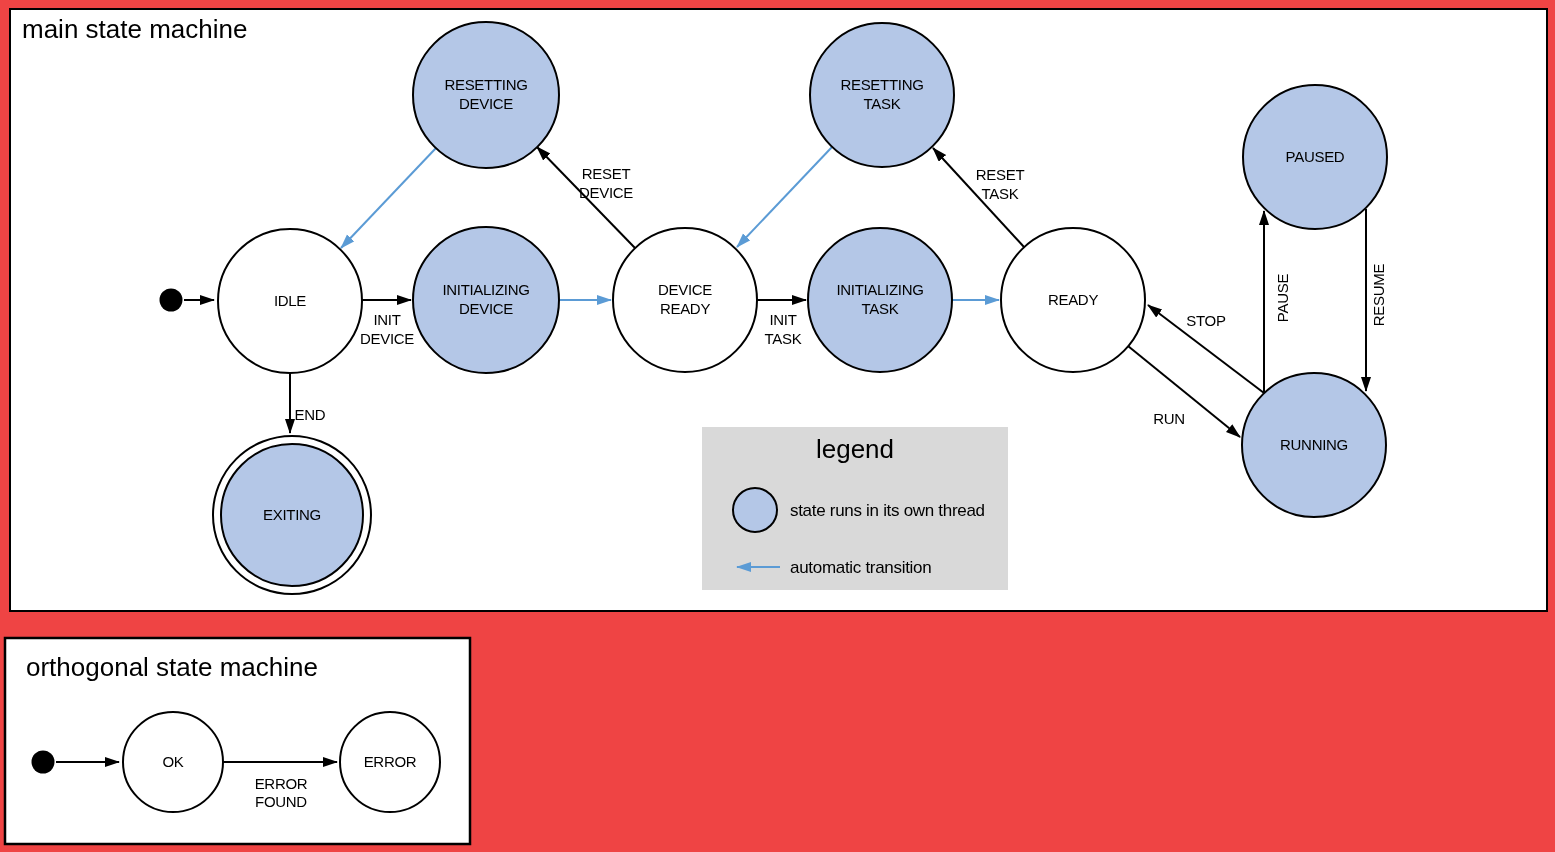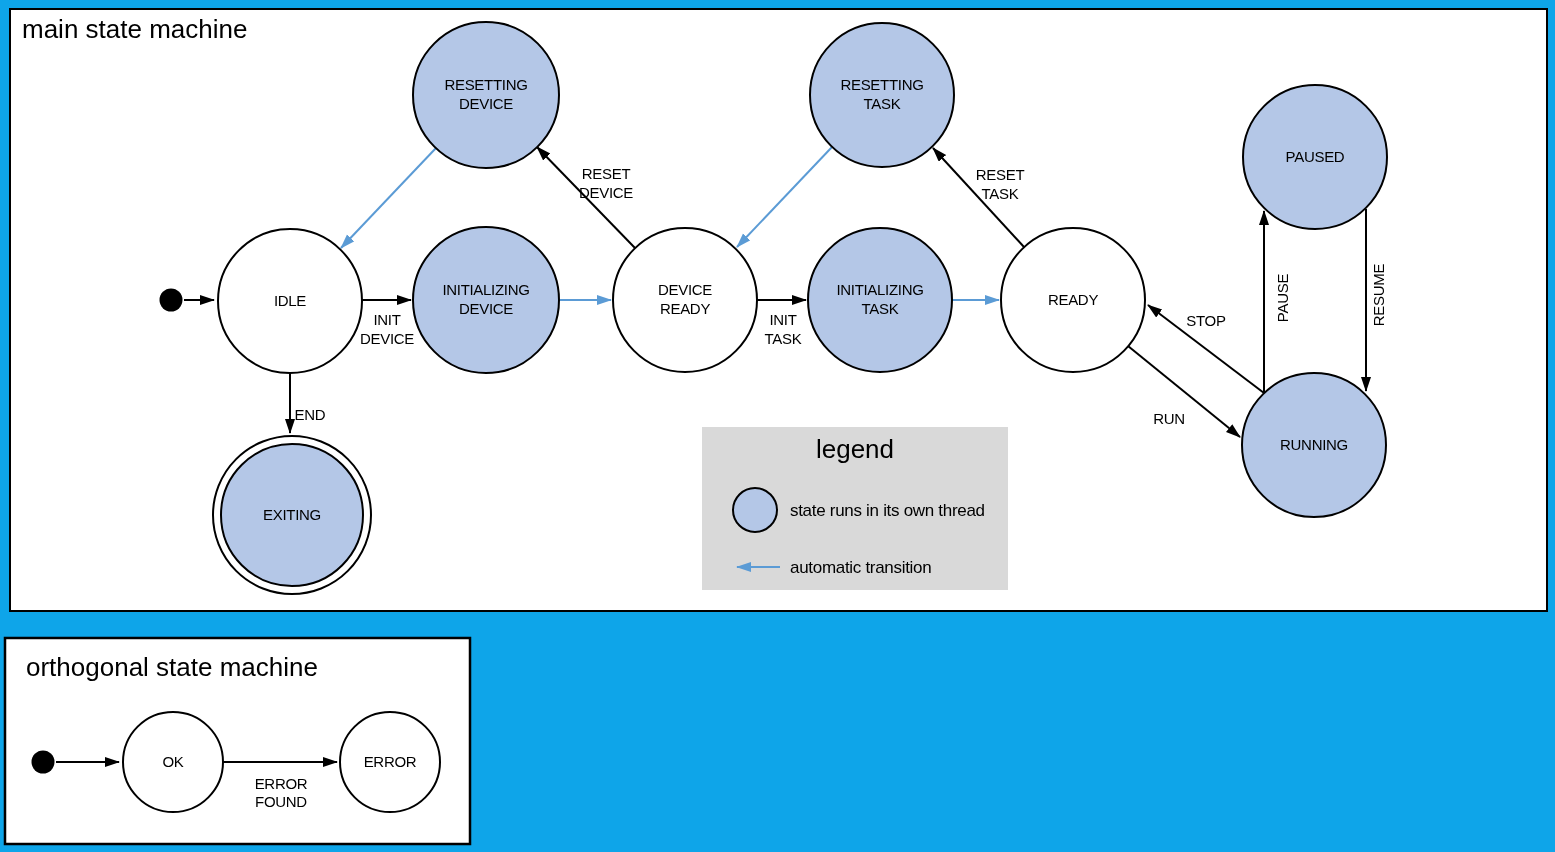--- a/index.html
+++ b/index.html
@@ -1,19 +1,19 @@
 <!DOCTYPE html>
 <html><head>
 <meta charset="utf-8">
 <style>
   html, body { margin: 0; padding: 0; background: #ffffff; }
   .canvas {
     position: relative;
     width: 1555px; height: 852px;
-    background: #0ea5e9;
+    background: #ef4444;
     font-family: "Liberation Sans", sans-serif;
   }
   svg { position: absolute; left: 0; top: 0; }
   .frame { fill: #ffffff; stroke: #000000; stroke-width: 2; }
   .frame-thick { fill: #ffffff; stroke: #000000; stroke-width: 2.5; }
   .state-plain  { fill: #ffffff; stroke: #000000; stroke-width: 2; }
   .state-thread { fill: #b4c7e7; stroke: #000000; stroke-width: 2; }
   .edge       { stroke: #000000; stroke-width: 2; fill: none; }
   .edge-auto  { stroke: #5b9bd5; stroke-width: 2; fill: none; }
   .dot { fill: #000000; stroke: none; }

